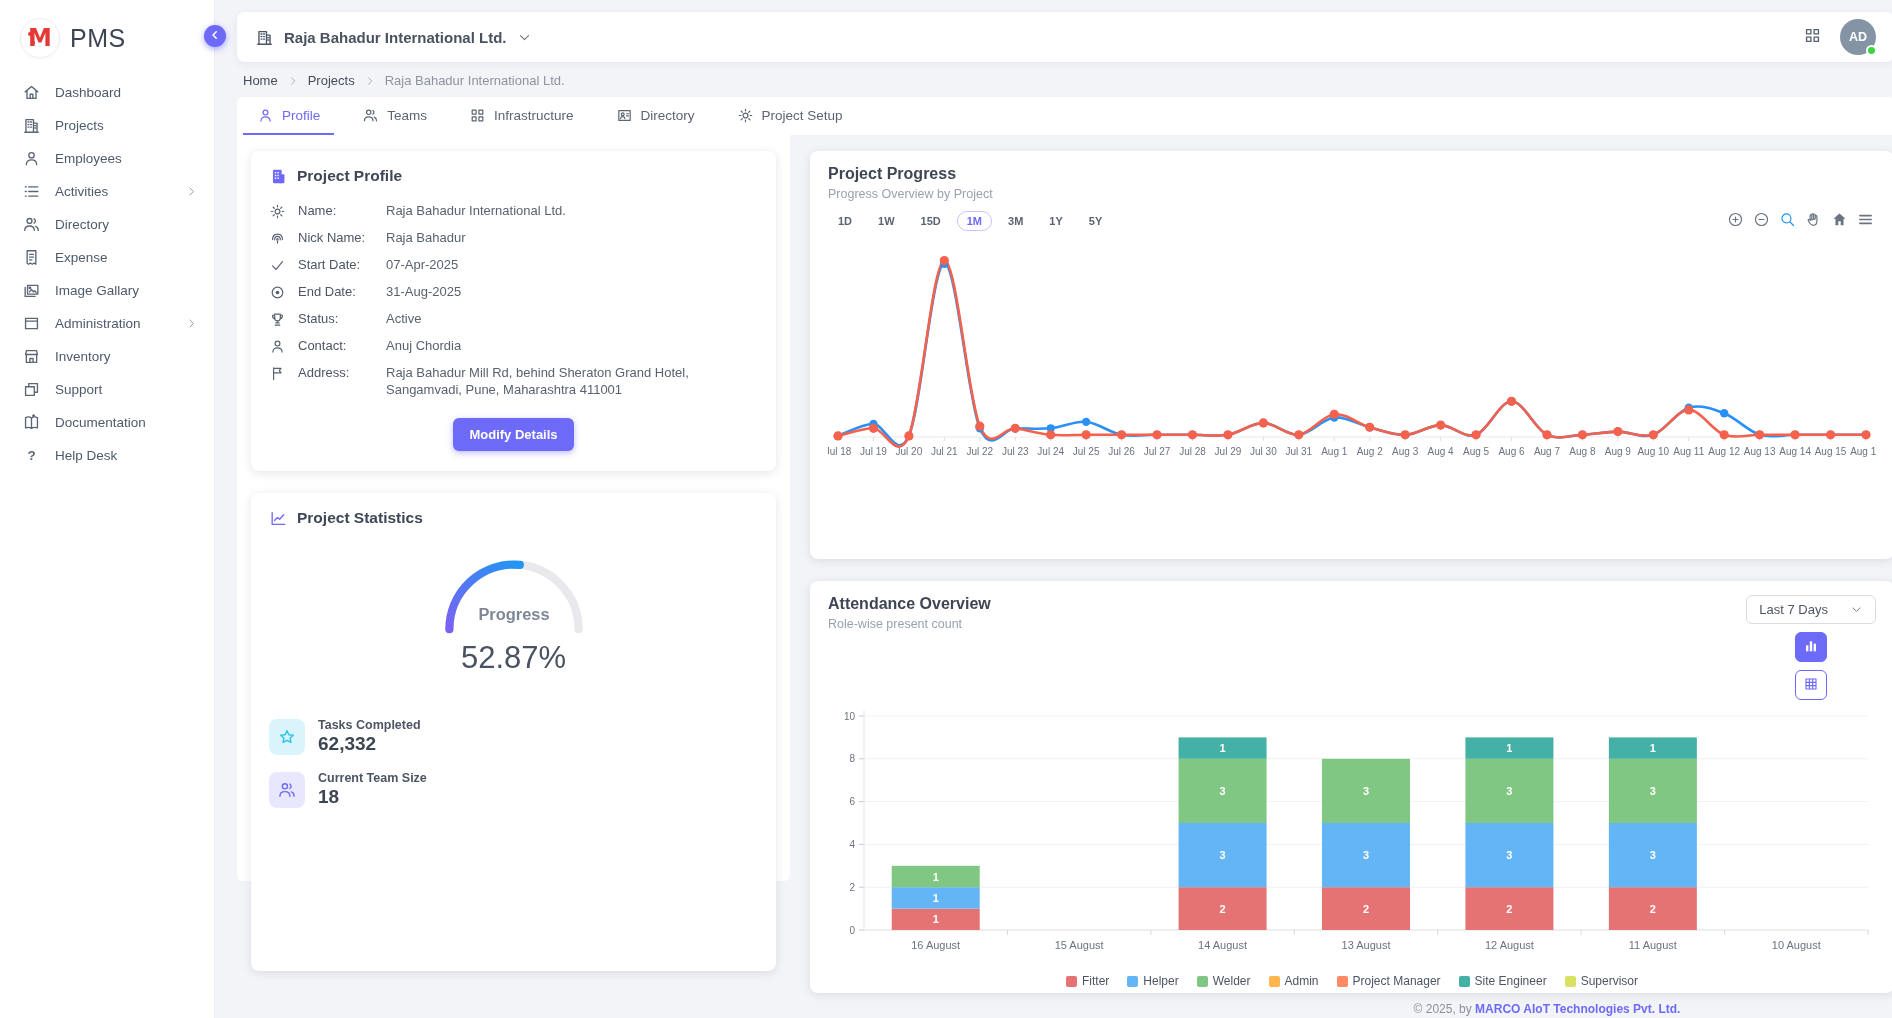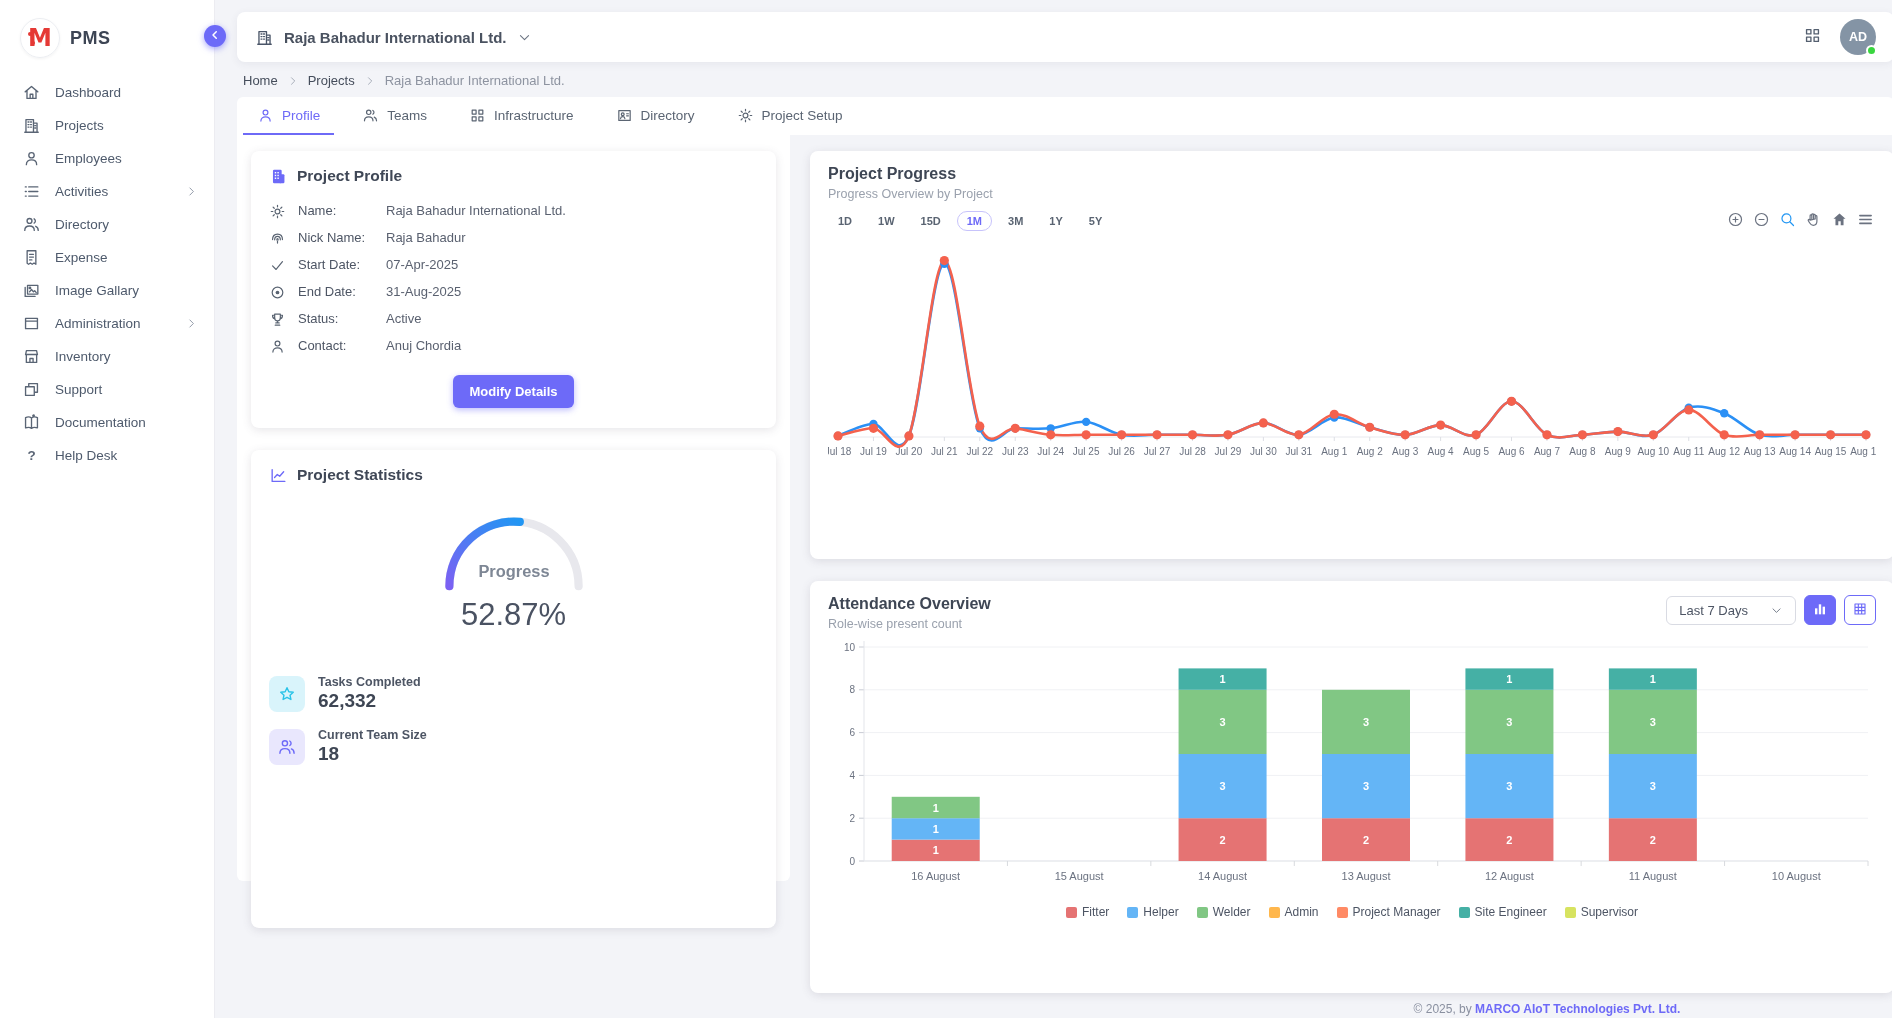--- a/index.html
+++ b/index.html
@@ -7,21 +7,21 @@
   body { font-family:"Liberation Sans", sans-serif; background:#f3f4f8; }
   .app { width:1892px; height:1018px; display:flex; position:relative; }
 
   
   .sidebar { width:215px; background:#fff; height:100%; border-right:1px solid #ececf1; padding-top:10px; flex-shrink:0; }
   .logo-row { display:flex; align-items:center; gap:10px; padding:8px 18px 18px 20px; cursor:pointer; }
   .logo-badge { width:40px; height:40px; border-radius:50%; border:1px solid #eceef2; display:flex; align-items:center; justify-content:center; box-shadow:0 1px 3px rgba(0,0,0,.05); position:relative; }
   .logo-m { color:#e53935; font-size:24px; font-weight:bold; font-family:"DejaVu Sans", sans-serif; }
   .logo-badge::before { content:""; position:absolute; left:7px; top:13px; width:4px; height:4px; border-radius:50%; background:#e53935; }
   .logo-badge::after { content:""; position:absolute; left:10px; top:22px; width:4px; height:4px; border-radius:50%; background:#e53935; }
-  .logo-text { font-size:18px; font-weight:bold; color:#3d4554; letter-spacing:.5px; }
+  .logo-text { font-size:25px; font-weight:normal; color:#3d4554; letter-spacing:.5px; }
   .nav-item { height:33px; display:flex; align-items:center; gap:14px; padding:0 16px 0 22px; font-size:13.5px; color:#4e5a6c; cursor:pointer; }
   .nav-item .ic { width:19px; height:19px; color:#5a6575; display:flex; }
   .nav-item .ic svg { width:19px; height:19px; }
   .nav-item .lbl { flex:1; }
   .nav-item .chev { width:13px; height:13px; color:#8a93a2; display:flex; }
   .nav-item .chev svg { width:13px; height:13px; }
 
   .collapse-btn { position:absolute; left:204px; top:25px; width:22px; height:22px; border-radius:50%; background:#6d6af8; border:none; color:#fff; display:flex; align-items:center; justify-content:center; cursor:pointer; box-shadow:0 2px 6px rgba(109,106,248,.6); z-index:5; }
   .collapse-btn svg { width:12px; height:12px; }
 
@@ -86,21 +86,21 @@
   .ct-ic { width:17px; height:17px; color:#6b7280; display:flex; cursor:pointer; }
   .ct-ic svg { width:17px; height:17px; }
   .ct-ic.blue { color:#2196f3; }
   .line-legend, .bar-legend { display:flex; justify-content:center; gap:18px; margin-top:2px; }
   .lg-item { display:flex; align-items:center; gap:5px; font-size:12px; color:#4d5564; cursor:pointer; }
   .lg-dot { width:11px; height:11px; border-radius:50%; }
   .lg-sq { width:11px; height:11px; border-radius:2px; }
 
   .attendance-card { margin-top:22px; padding:14px 18px 10px 18px; height:412px; }
   .att-head { display:flex; align-items:flex-start; }
-  .att-controls { margin-left:auto; display:flex; gap:8px; align-items:center; }
+  .att-controls { margin-left:auto; display:flex; gap:8px; align-items:center;flex-direction:column; }
   .select-box { display:flex; align-items:center; gap:22px; border:1px solid #d9dbe3; border-radius:6px; padding:6px 12px; font-size:13px; color:#4d5564; cursor:pointer; background:#fff; }
   .select-box .chev { width:13px; height:13px; display:flex; color:#6b7482; } .select-box .chev svg { width:13px; height:13px; }
   .toggle-btn { width:32px; height:30px; border-radius:6px; display:flex; align-items:center; justify-content:center; cursor:pointer; border:1px solid #6d6af8; background:#fff; color:#6d6af8; }
   .toggle-btn.active { background:#6d6af8; color:#fff; }
   .toggle-btn svg { width:16px; height:16px; }
 
   .footer { font-size:12px; color:#8a90a0; padding:9px 0 8px 390px; text-align:center; }
   .footer a { color:#6e6af7; text-decoration:none; font-weight:bold; }
 </style>
 </head>
@@ -397,20 +397,29 @@
               </div>
               <div class="pf-row">
                 <span class="ic">
                   <svg viewBox="0 0 24 24" fill="none" stroke="currentColor" stroke-width="1.7" stroke-linecap="round" stroke-linejoin="round">
                     <circle cx="12" cy="7.9" r="3.4"></circle>
                     <path d="M5.5 19.8 C5.5 15.8 8.4 13.8 12 13.8 C15.6 13.8 18.5 15.8 18.5 19.8"></path>
                   </svg>
                 </span>
                 <span class="pf-label">Contact:</span>
                 <span class="pf-value">Anuj Chordia</span>
+              </div>
+              <div class="pf-row">
+                <span class="ic">
+                  <svg viewBox="0 0 24 24" fill="none" stroke="currentColor" stroke-width="1.7" stroke-linecap="round" stroke-linejoin="round">
+                    <path d="M6.5 20.5 V4 M6.5 4.8 H17 L14.5 8 L17 11.2 H6.5"></path>
+                  </svg>
+                </span>
+                <span class="pf-label">Address:</span>
+                <span class="pf-value">Raja Bahadur Mill Rd, behind Sheraton Grand Hotel, Sangamvadi, Pune, Maharashtra 411001</span>
               </div>
             </div>
           <button class="modify-btn">Modify Details</button>
         </section>
 
         <section class="card stats-card">
           <div class="card-title-row">
             <span class="title-ic">
                 <svg viewBox="0 0 24 24" fill="none" stroke="currentColor" stroke-width="1.7" stroke-linecap="round" stroke-linejoin="round">
                   <path d="M4 4.5 V19.5 H20 M7 14.5 L10.5 10.8 L13.5 13 L18.5 7.2"></path>

